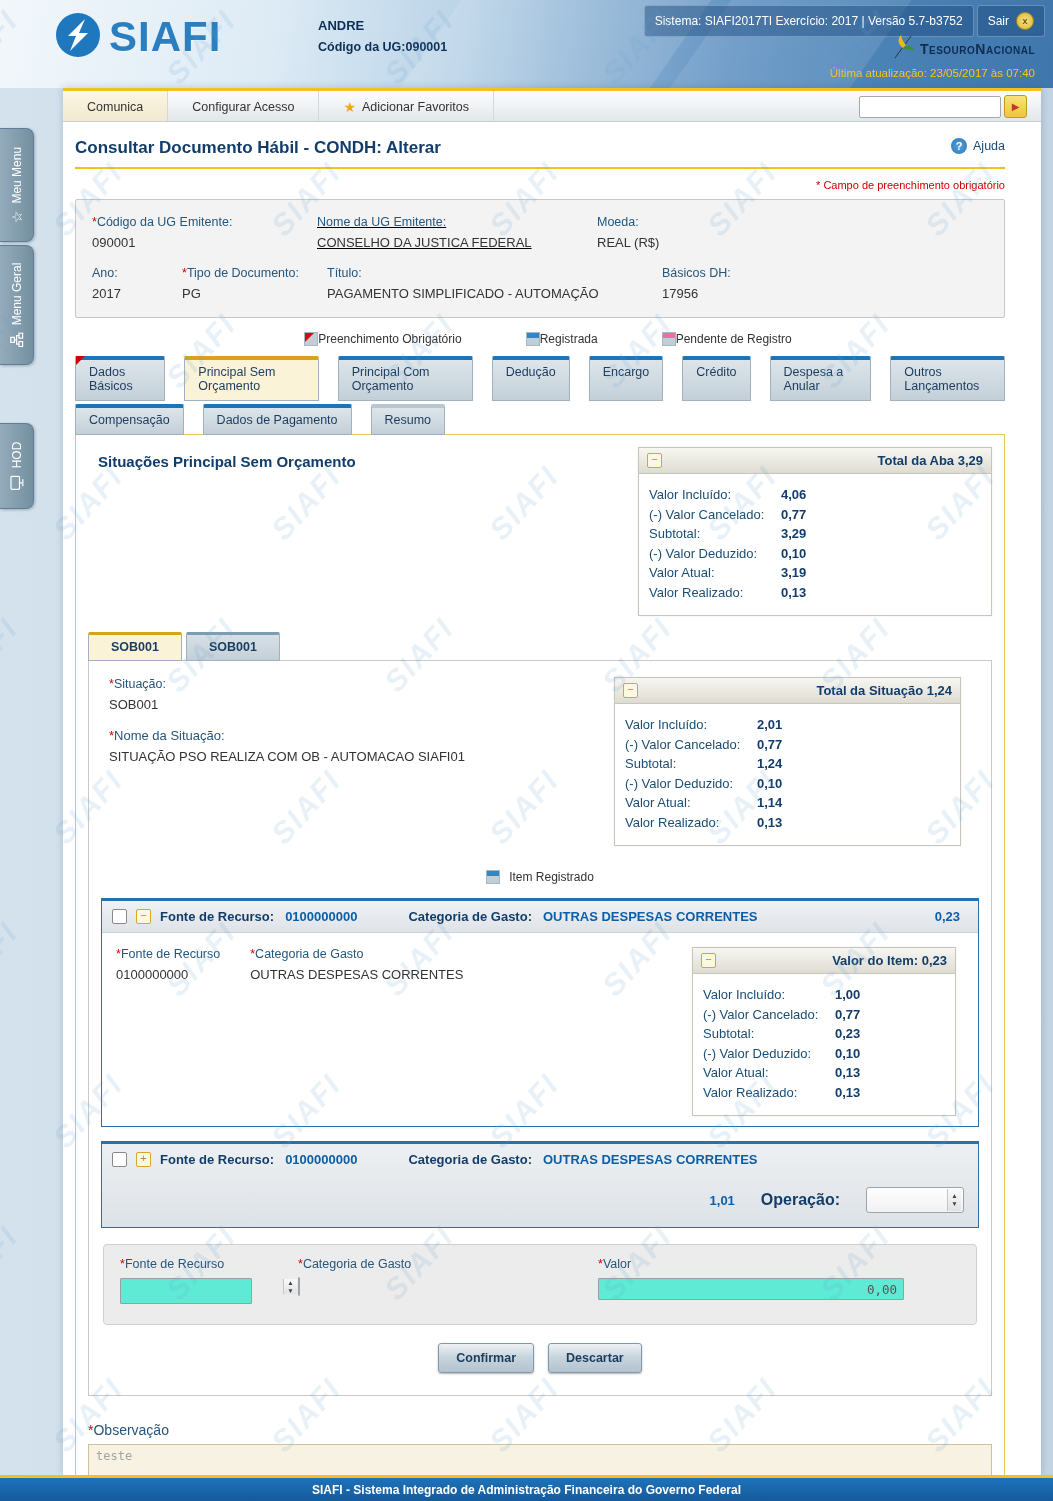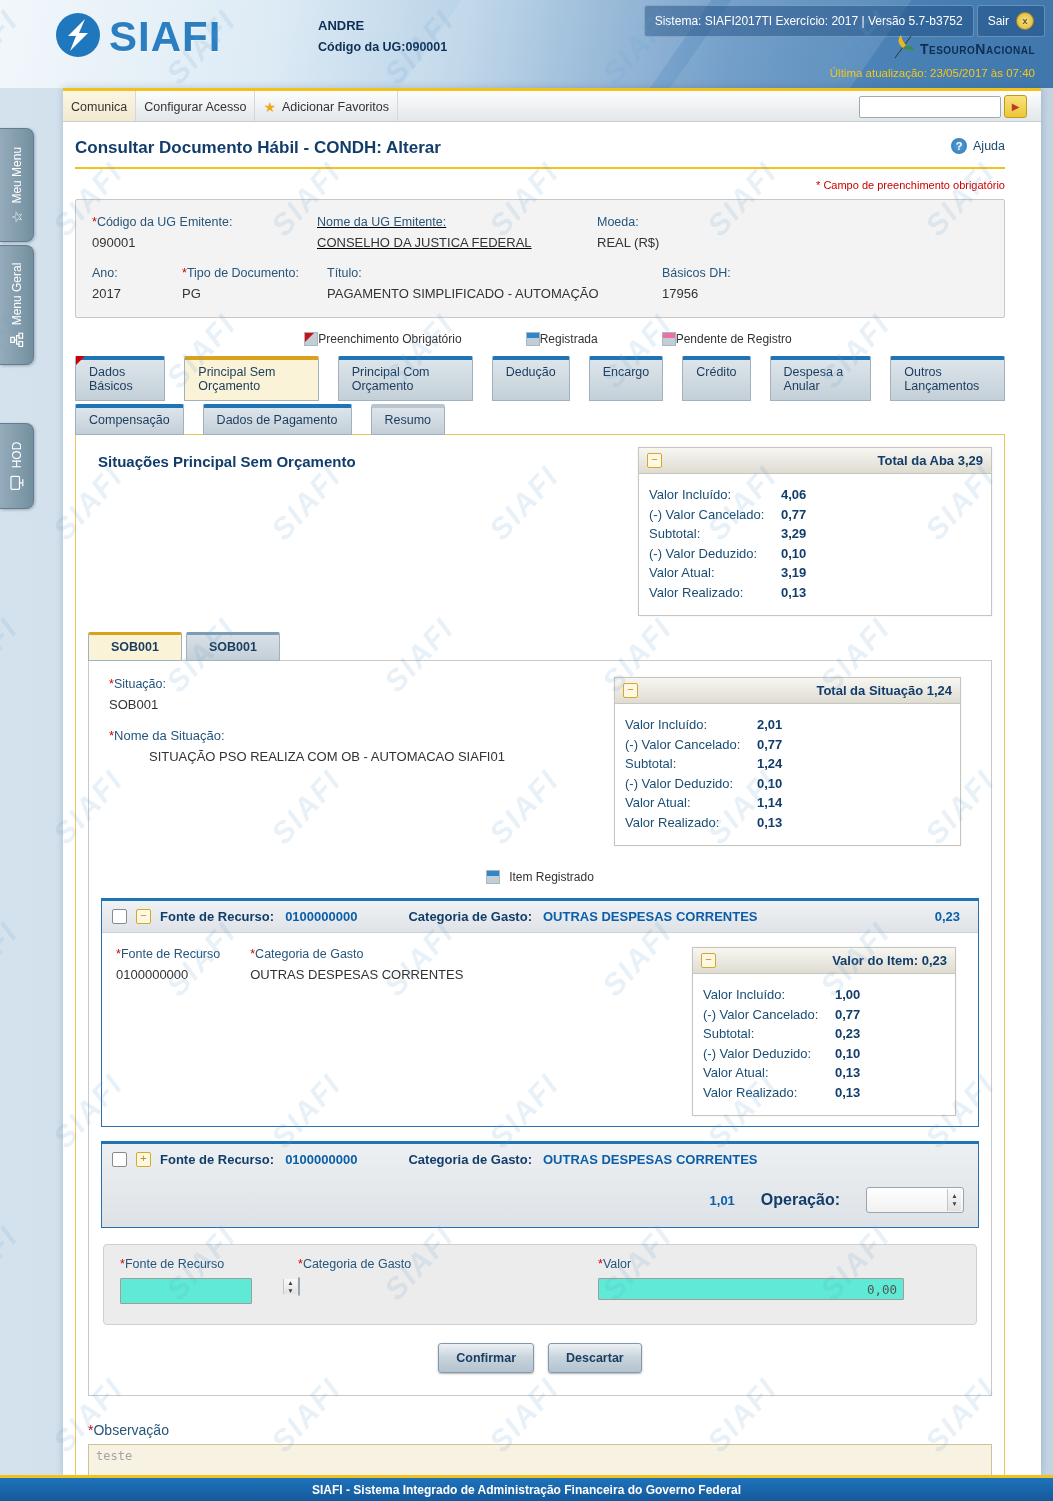--- a/index.html
+++ b/index.html
@@ -37,21 +37,21 @@
     border:1px solid #5f7d94;border-left:none;border-radius:0 8px 8px 0;
     box-shadow:1px 1px 3px rgba(0,0,0,0.25);}
   .side-tab .inner{position:absolute;left:50%;top:50%;height:30px;display:flex;align-items:center;justify-content:center;gap:7px;
     transform:translate(-50%,-50%) rotate(-90deg);color:#fff;font-size:12px;white-space:nowrap;}
   .t1{height:112px;} .t2{height:118px;} .t3{height:84px;margin-top:58px;}
   .side-ico{display:flex;align-items:center;color:#fff;font-size:14px;}
   
   #main{position:absolute;left:63px;top:88px;width:978px;bottom:26px;background:#fff;
     border-top:3px solid #f2c11c;box-shadow:0 0 7px rgba(40,70,100,0.25);z-index:3;}
   #navbar{height:30px;background:linear-gradient(#fdfdfd,#e2e7ea);border-bottom:1px solid #c6cdd3;position:relative;display:flex;}
-  .nav-tab{padding:8px 8px 6px;font-size:12.5px;color:#333;border-right:1px solid #d2d8dc;display:flex;align-items:center;gap:6px;}
+  .nav-tab{padding:8px 24px 6px;font-size:12.5px;color:#333;border-right:1px solid #d2d8dc;display:flex;align-items:center;gap:6px;}
   .nav-tab.active{background:linear-gradient(#fbf6e4,#f2e9cf);}
   .nav-star{color:#f0a818;font-size:14px;}
   #search-wrap{position:absolute;right:14px;top:4px;display:flex;gap:3px;align-items:center;}
   #search-input{width:132px;height:20px;border:1px solid #a8a8a8;border-radius:2px;background:#fff;font-size:12px;padding:0 4px;}
   #search-btn{width:21px;height:21px;border:1px solid #c09a1c;border-radius:3px;
     background:linear-gradient(#f8e27a,#ecc738);color:#c0392b;font-size:10px;display:flex;align-items:center;justify-content:center;}
   #content{padding:16px 36px 0 12px;position:relative;}
   .title-row{display:flex;justify-content:space-between;align-items:flex-start;}
   h1{margin:0;font-size:17px;color:#123d6b;}
   .help{display:flex;align-items:center;gap:6px;color:#1a4a70;font-size:12.5px;}
@@ -374,21 +374,21 @@
         <div class="subtab active"><span>SOB001</span></div>
         <div class="subtab"><span>SOB001</span></div>
       </div>
 
       <div class="subbox">
         <div class="situ-row">
           <div class="situ-fields">
             <div class="flabel" style="color:#26567c;font-size:12.5px;"><span class="req">*</span><span>Situação:</span></div>
             <div class="fval" style="color:#333;font-size:13px;margin-top:6px;margin-bottom:16px;">SOB001</div>
             <div class="flabel" style="color:#26567c;font-size:13px;"><span class="req">*</span><span>Nome da Situação:</span></div>
-            <div class="fval" style="color:#333;font-size:13px;margin-top:6px;margin-left:40px;">SITUAÇÃO PSO REALIZA COM OB - AUTOMACAO SIAFI01</div>
+            <div class="fval" style="color:#333;font-size:13px;margin-top:6px;">SITUAÇÃO PSO REALIZA COM OB - AUTOMACAO SIAFI01</div>
           </div>
 
           <div class="vpanel vp-sit">
             <div class="vpanel-hd">
               <span class="collapse">−</span>
               <span class="vpanel-title">Total da Situação 1,24</span>
             </div>
             <div class="vpanel-bd">
               <div class="vrow">
                   <span class="vl">Valor Incluído:</span>

